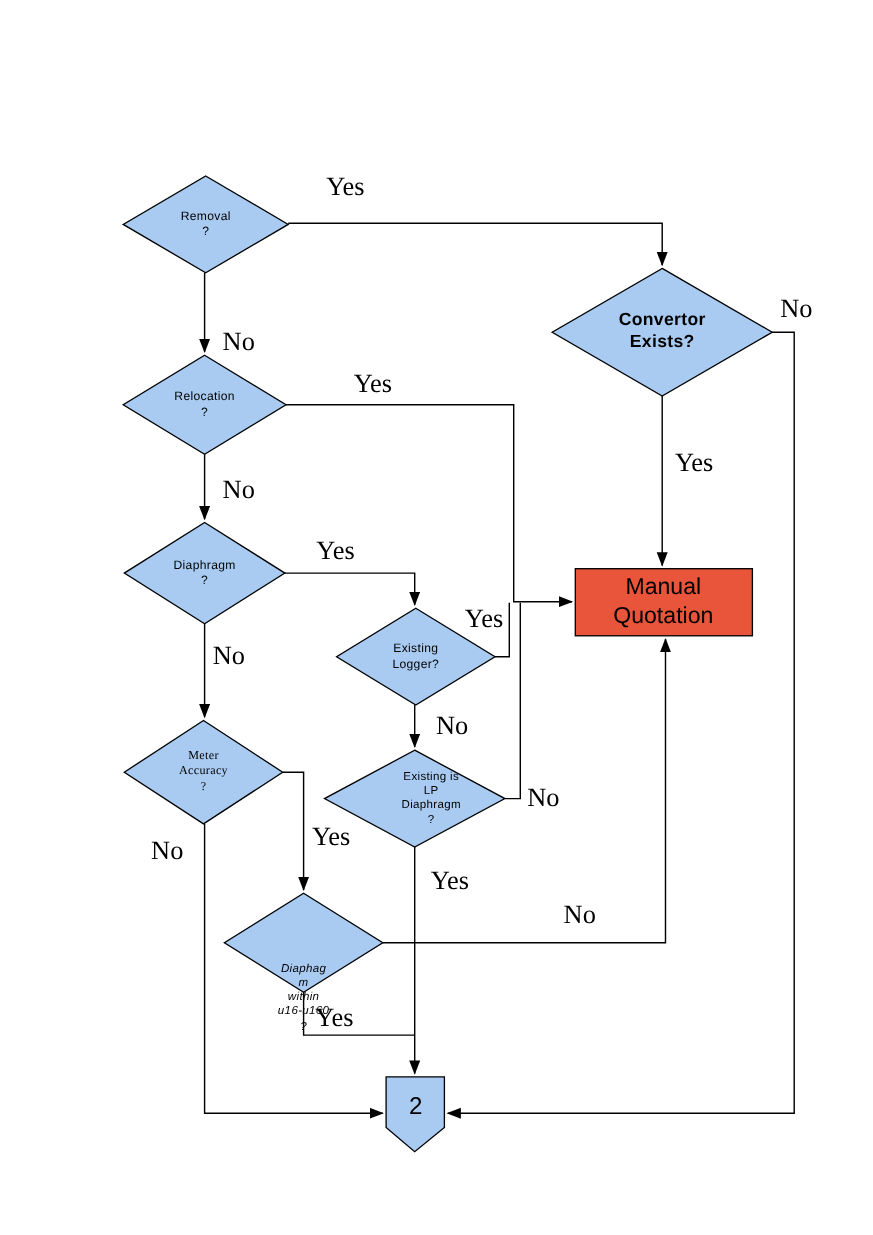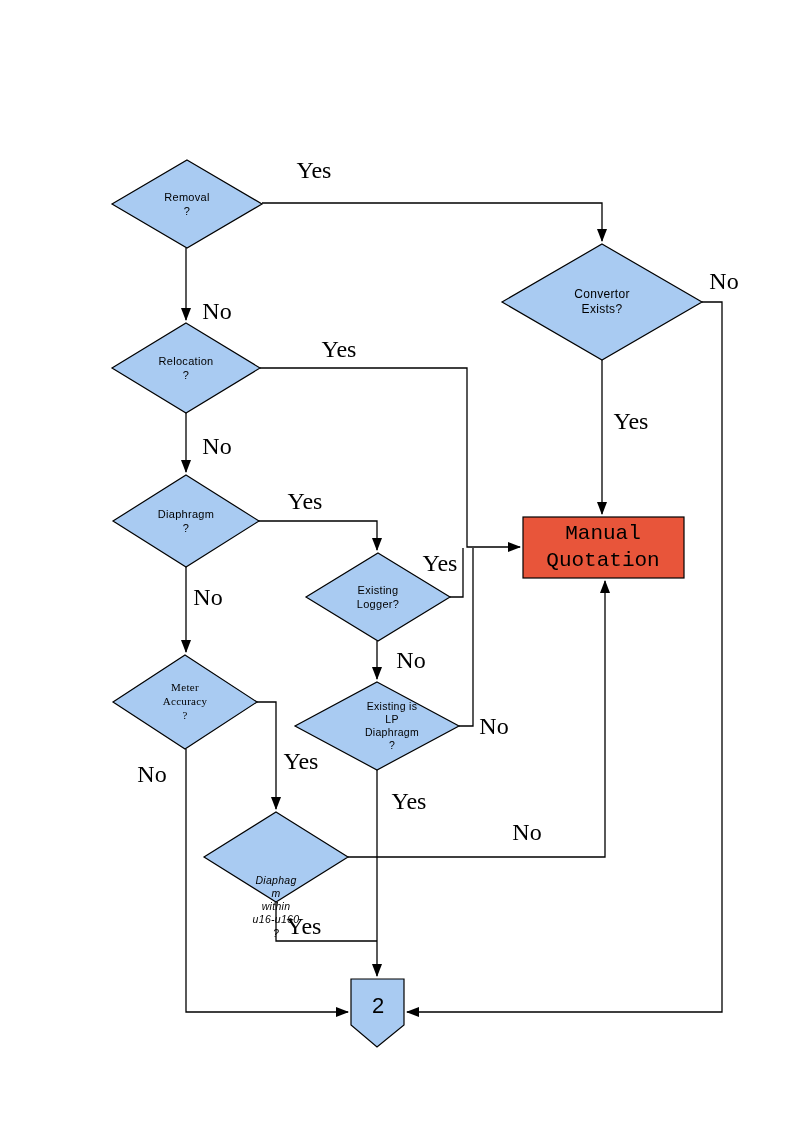--- a/index.html
+++ b/index.html
@@ -51,21 +51,20 @@
     line-height: 1.25;
   }
   .edge-lbl {
     font-size: 24px;
     line-height: 1;
     font-family: Liberation Serif, serif;
   }
   .process-lbl {
     font-size: 21px;
     line-height: 1.3;
-    font-family: Liberation Mono, monospace;
   }
   .connector-lbl {
     font-size: 22px;
   }
 </style>
 </head>
 <body>
 
 <div class="canvas">
 
@@ -122,21 +121,21 @@
 Logger?</div>
   <div class="lbl node-lbl tight" style="left:392px; top:726px;">Existing is
 LP
 Diaphragm
 ?</div>
   <div class="lbl node-lbl tight" style="left:276px; top:907px;font-style:italic;">Diaphag
 m
 within
 u16-u160
 ?</div>
-  <div class="lbl node-lbl" style="left:602px; top:302px; font-size:12px;">Convertor
+  <div class="lbl node-lbl" style="left:602px; top:302px; font-size:16px;font-weight:bold;">Convertor
 Exists?</div>
   <div class="lbl process-lbl" style="left:603px; top:547px;">Manual
 Quotation</div>
   <div class="lbl connector-lbl" style="left:378px; top:1006px;">2</div>
 
   <div class="lbl edge-lbl" style="left:314px; top:170px;">Yes</div>
   <div class="lbl edge-lbl" style="left:217px; top:311px;">No</div>
   <div class="lbl edge-lbl" style="left:339px; top:349px;">Yes</div>
   <div class="lbl edge-lbl" style="left:217px; top:446px;">No</div>
   <div class="lbl edge-lbl" style="left:305px; top:501px;">Yes</div>

